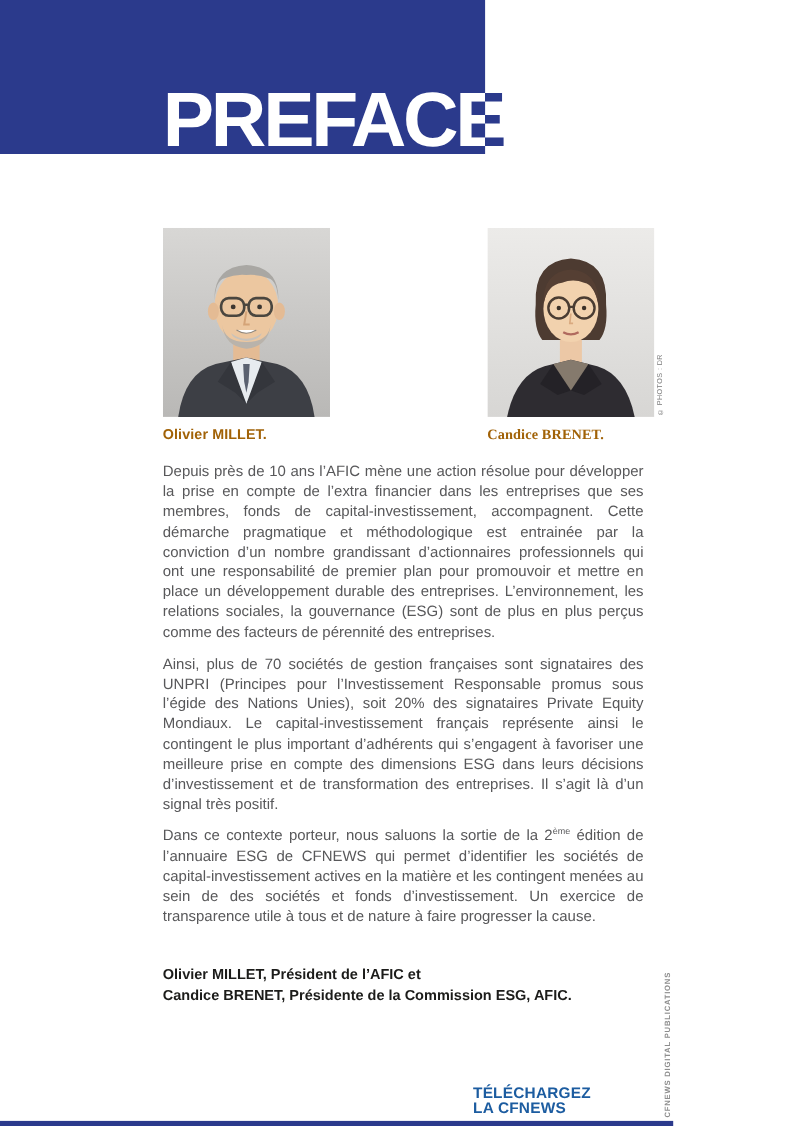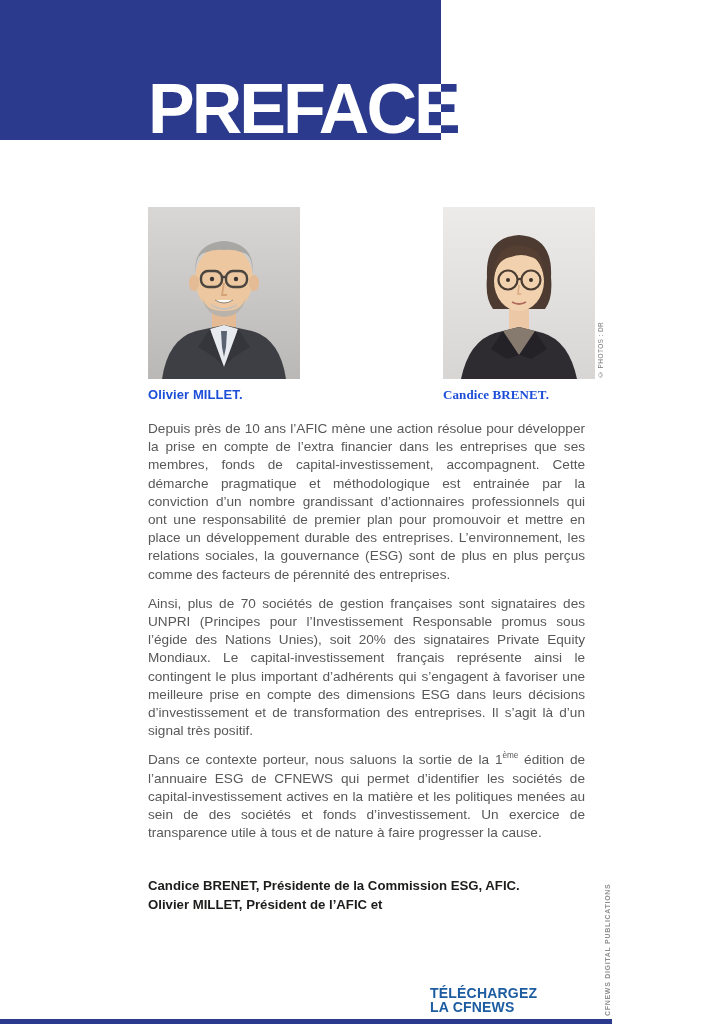--- a/index.html
+++ b/index.html
@@ -20,21 +20,21 @@
   .header-box .title-white{
     position:absolute;left:148px;top:74px;
     font-size:70px;font-weight:bold;letter-spacing:-3px;line-height:1;
     color:#ffffff;white-space:nowrap;
   }
   
   .photo{position:absolute;top:207px;width:152px;height:172px;overflow:hidden;}
   .photo-1{left:148px;}
   .photo-2{left:443px;}
   .caption{
-    position:absolute;top:387px;font-size:13px;font-weight:bold;color:#1d4ed8;
+    position:absolute;top:387px;font-size:13px;font-weight:bold;color:#a16207;
     white-space:nowrap;letter-spacing:0.1px;
   }
   .caption-1{left:148px;}
   .caption-2{left:443px;font-family:Liberation Serif, serif;}
   .photo-credit{
     position:absolute;left:597px;top:300px;height:78px;width:11px;
     writing-mode:vertical-rl;transform:rotate(180deg);
     font-size:6.5px;color:#7a7a7a;letter-spacing:0.4px;white-space:nowrap;
   }
   
@@ -162,26 +162,26 @@
   </div>
 
   <div class="caption caption-1">Olivier MILLET.</div>
   <div class="caption caption-2">Candice BRENET.</div>
 
   <div class="photo-credit">© PHOTOS : DR</div>
 
   <div class="body-text">
     <p>Depuis près de 10 ans l’AFIC mène une action résolue pour développer la prise en compte de l’extra financier dans les entreprises que ses membres, fonds de capital-investissement, accompagnent. Cette démarche pragmatique et méthodologique est entrainée par la conviction d’un nombre grandissant d’actionnaires professionnels qui ont une responsabilité de premier plan pour promouvoir et mettre en place un développement durable des entreprises. L’environnement, les relations sociales, la gouvernance (ESG) sont de plus en plus perçus comme des facteurs de pérennité des entreprises.</p>
     <p>Ainsi, plus de 70 sociétés de gestion françaises sont signataires des UNPRI (Principes pour l’Investissement Responsable promus sous l’égide des Nations Unies), soit 20% des signataires Private Equity Mondiaux. Le capital-investissement français représente ainsi le contingent le plus important d’adhérents qui s’engagent à favoriser une meilleure prise en compte des dimensions ESG dans leurs décisions d’investissement et de transformation des entreprises. Il s’agit là d’un signal très positif.</p>
-    <p><span>Dans ce contexte porteur, nous saluons la sortie de la 1</span><sup>ème</sup><span> édition de l’annuaire ESG de CFNEWS qui permet d’identifier les sociétés de capital-investissement actives en la matière et les politiques menées au sein de des sociétés et fonds d’investissement. Un exercice de transparence utile à tous et de nature à faire progresser la cause.</span></p>
+    <p><span>Dans ce contexte porteur, nous saluons la sortie de la 2</span><sup>ème</sup><span> édition de l’annuaire ESG de CFNEWS qui permet d’identifier les sociétés de capital-investissement actives en la matière et les contingent menées au sein de des sociétés et fonds d’investissement. Un exercice de transparence utile à tous et de nature à faire progresser la cause.</span></p>
   </div>
 
   <div class="signature">
+    <div>Olivier MILLET, Président de l’AFIC et</div>
     <div>Candice BRENET, Présidente de la Commission ESG, AFIC.</div>
-    <div>Olivier MILLET, Président de l’AFIC et</div>
   </div>
 
   <div class="dl-label">
     <div>TÉLÉCHARGEZ</div>
     <div>LA CFNEWS</div>
   </div>
 
   <div class="dl-icon">
     <svg width="30" height="32" viewBox="0 0 30 32" xmlns="http://www.w3.org/2000/svg">
       <rect x="0" y="0" width="30" height="32" rx="6" fill="#1c5ca0"></rect>

